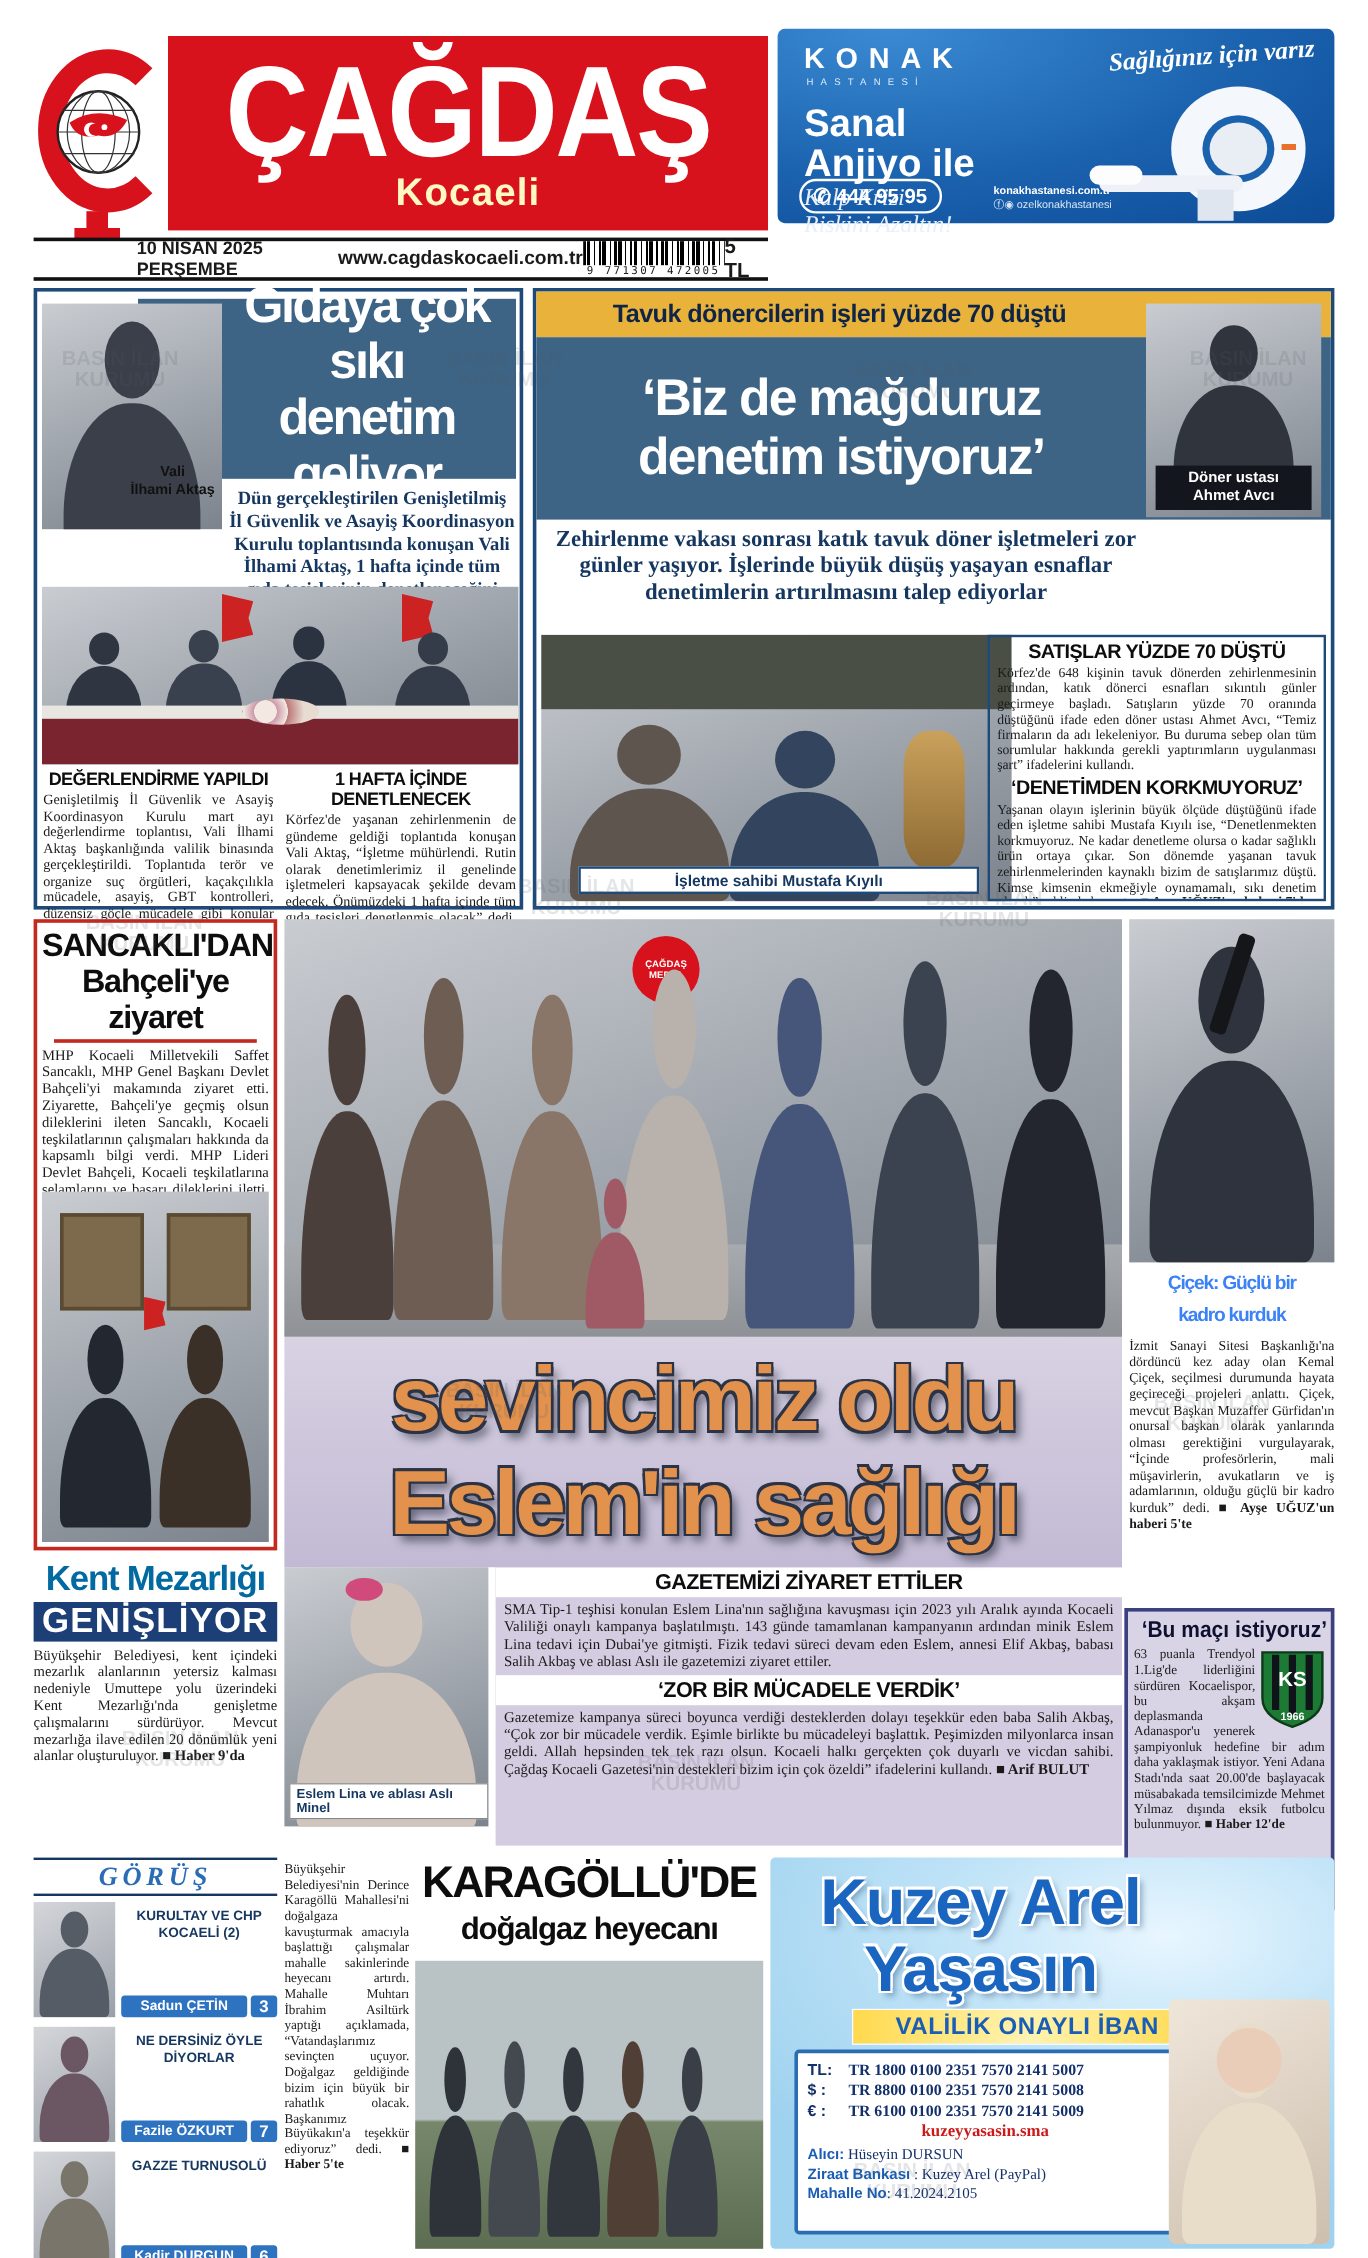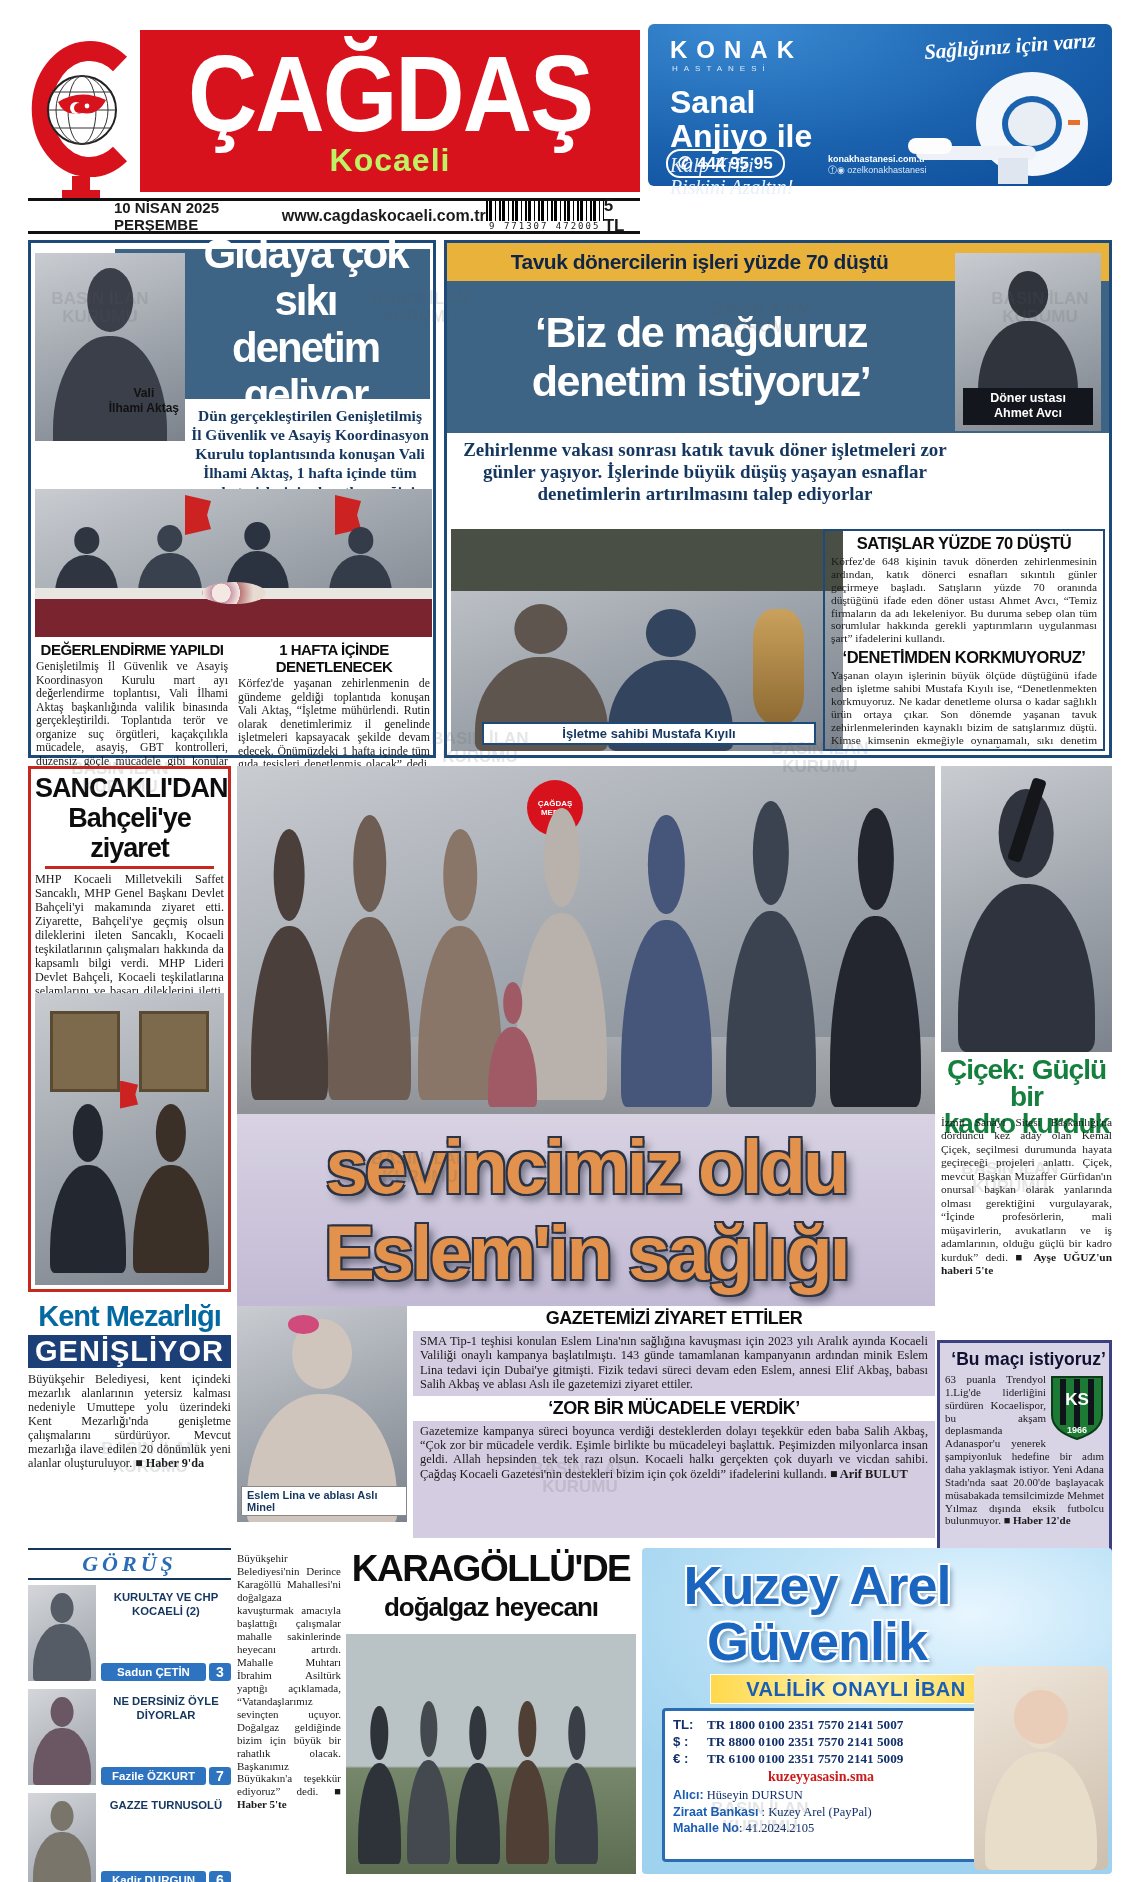--- a/index.html
+++ b/index.html
@@ -15,21 +15,21 @@
     border-radius:48% 48% 6% 6% / 78% 78% 8% 8%;background:var(--c,#6b7078);}
   .wm{position:absolute;z-index:40;width:120px;text-align:center;pointer-events:none;
       font-family:"Liberation Sans",sans-serif;font-weight:800;font-size:17px;line-height:1.05;
       color:rgba(90,95,100,0.16);text-transform:uppercase;}
   
   .mast{position:absolute;left:140px;top:30px;width:500px;height:162px;background:#d8121c;
         display:flex;flex-direction:column;align-items:center;justify-content:center;}
   .mast .t1{font-family:"Liberation Sans",sans-serif;font-weight:900;font-size:96px;line-height:96px;
         color:#fff;letter-spacing:-2px;transform:scaleY(1.12);}
   .mast .t2{font-family:"Liberation Sans",sans-serif;font-weight:800;font-size:32px;line-height:32px;
-        color:#bef264;margin-top:2px;letter-spacing:1px;}
+        color:#fef9c3;margin-top:2px;letter-spacing:1px;}
   .dateline{position:absolute;left:28px;top:198px;width:612px;height:36px;border-top:3px solid #111;
         border-bottom:3px solid #111;display:flex;align-items:center;justify-content:space-between;
         padding:0 6px 0 86px;box-sizing:border-box;}
   .barcode{width:118px;height:20px;background:repeating-linear-gradient(90deg,#000 0 2px,#fff 2px 3px,#000 3px 6px,#fff 6px 9px,#000 9px 10px,#fff 10px 13px);}
   .bdigits{font-family:"DejaVu Sans Mono",monospace;font-size:9px;letter-spacing:2px;text-align:center;}
   
   .konak{position:absolute;left:648px;top:24px;width:464px;height:162px;border-radius:6px;
         background:radial-gradient(120% 140% at 20% 0%,#3a8ad2 0%,#1b62ae 55%,#0b4a97 100%);color:#fff;}
   .konak .brand{position:absolute;left:22px;top:12px;font-family:"Liberation Sans",sans-serif;
         font-weight:700;font-size:24px;letter-spacing:9px;}
@@ -86,22 +86,22 @@
   .sanc .bodytext{font-size:12.2px;}
   
   .eband{position:absolute;left:237px;top:1114px;width:698px;height:192px;
         background:linear-gradient(#d8d2e3,#c2bad4);display:flex;flex-direction:column;
         align-items:center;justify-content:center;z-index:5;}
   .eband div{font-family:"Liberation Sans",sans-serif;font-weight:900;font-size:76px;line-height:86px;
         letter-spacing:-3px;color:#e2924d;
         text-shadow:2px 2px 0 #2b3344,-2px -2px 0 #2b3344,2px -2px 0 #2b3344,-2px 2px 0 #2b3344,5px 6px 8px rgba(20,25,40,.55);}
   
   .cicekhl{position:absolute;left:941px;top:1056px;width:171px;text-align:center;
-        font-family:"Liberation Sans",sans-serif;font-weight:900;font-size:28px;line-height:27px;
-        letter-spacing:-1px;color:#15803d;}
+        font-family:"Liberation Sans",sans-serif;font-weight:900;font-size:16px;line-height:27px;
+        letter-spacing:-1px;color:#3b82f6;}
   .cicekbody{position:absolute;left:941px;top:1116px;width:171px;height:218px;overflow:hidden;}
   .cicekbody .bodytext{font-size:11.4px;line-height:1.18;}
   
   .kent{position:absolute;left:28px;top:1300px;width:203px;}
   .kent .t1{font-family:"Liberation Sans",sans-serif;font-weight:900;font-size:29px;color:#0369a1;
         text-align:center;letter-spacing:-1px;}
   .kent .t2{font-family:"Liberation Sans",sans-serif;font-weight:900;font-size:29px;color:#fff;
         background:#1d3f77;text-align:center;letter-spacing:1px;margin:2px 0 4px;}
   .kent .bodytext{font-size:12.2px;}
   
@@ -435,21 +435,21 @@
   <div class="ph" style="left:346px;top:1634px;width:290px;height:240px;background:linear-gradient(#b9c2c4 55%,#77876b 56%,#5d6d52)">
     <div class="bust" style="left:4%;top:30%;width:15%;height:66%;--c:#2e3239"></div>
     <div class="bust" style="left:21%;top:28%;width:15%;height:68%;--c:#44484f"></div>
     <div class="bust" style="left:38%;top:30%;width:15%;height:66%;--c:#32363d"></div>
     <div class="bust" style="left:55%;top:28%;width:15%;height:68%;--c:#503f35"></div>
     <div class="bust" style="left:72%;top:30%;width:15%;height:66%;--c:#3a3e46"></div>
   </div>
 
   <div class="kuzey">
     <div class="kt" style="top:6px">Kuzey Arel</div>
-    <div class="kt" style="top:62px">Güvenlik</div>
+    <div class="kt" style="top:62px">Yaşasın</div>
     <div class="kbanner">VALİLİK ONAYLI İBAN</div>
     <div class="kbox">
       <div class="row">
         <span class="cur">TL:</span>
         <span>TR 1800 0100 2351 7570 2141 5007</span>
       </div>
       <div class="row">
         <span class="cur">$ :</span>
         <span>TR 8800 0100 2351 7570 2141 5008</span>
       </div>

